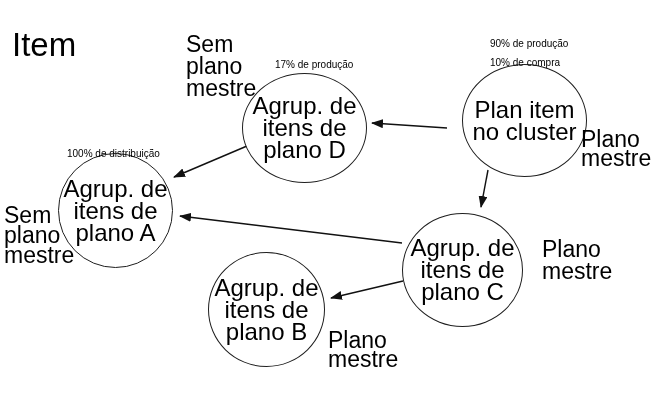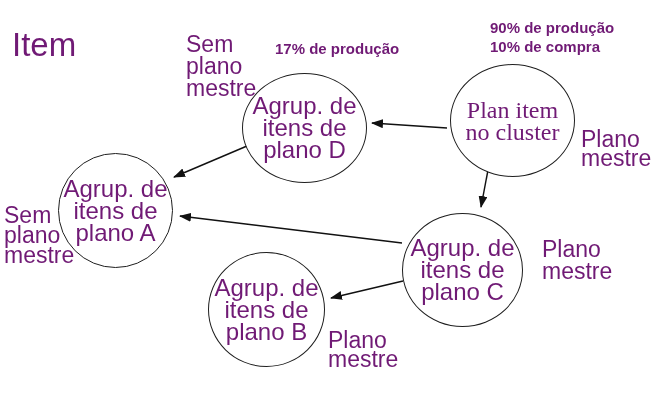--- a/index.html
+++ b/index.html
@@ -6,21 +6,21 @@
     margin: 0;
     padding: 0;
     background: #ffffff;
   }
   .canvas {
     position: relative;
     width: 658px;
     height: 415px;
     background: #ffffff;
     font-family: "Liberation Sans", sans-serif;
-    color: #701a75;
+    color: #000000;
     overflow: hidden;
   }
   .arrow-layer {
     position: absolute;
     left: 0;
     top: 0;
     width: 658px;
     height: 415px;
     pointer-events: none;
   }
@@ -44,36 +44,37 @@
     box-sizing: border-box;
     background: #ffffff;
   }
   .node span {
     white-space: pre-line;
     font-size: 24px;
     line-height: 22px;
     text-align: center;
   }
   .node-d   { left: 242px; top: 73px;  width: 125px; height: 110px; }
-  .node-plan{ left: 450px; top: 64px;  width: 125px; height: 113px; font-family: Liberation Serif, serif; }
+  .node-plan{ left: 462px; top: 64px;  width: 125px; height: 113px; }
   .node-a   { left: 58px;  top: 153px; width: 115px; height: 115px; }
   .node-b   { left: 208px; top: 252px; width: 117px; height: 115px; }
   .node-c   { left: 402px; top: 213px; width: 121px; height: 114px; }
   .lbl {
     position: absolute;
     white-space: pre-line;
   }
   .lbl-side {
     font-size: 23px;
     line-height: 22px;
   }
   .lbl-pct {
-    font-size: 15px;
+    font-size: 10px;
     line-height: 19px;
-    font-weight: 700;
+    font-weight: 400;
+    margin-top: 16px;
   }
   .lbl-sem-top   { left: 186px; top: 33px;  }
   .lbl-prod100   { left: 275px; top: 39px;  }
   .lbl-prod90    { left: 490px; top: 18px;  }
   .lbl-pm-plan   { left: 581px; top: 130px; line-height: 19px; }
   .lbl-dist100   { left: 67px;  top: 128px; }
   .lbl-sem-left  { left: 4px;   top: 205px; line-height: 20px; }
   .lbl-pm-c      { left: 542px; top: 238px; }
   .lbl-c20       { left: 517px; top: 305px; }
   .lbl-c30       { left: 95px;  top: 321px; }
@@ -129,20 +130,21 @@
 mestre</div>
 
   <div class="lbl lbl-pct lbl-prod100">17% de produção</div>
 
   <div class="lbl lbl-pct lbl-prod90">90% de produção
 10% de compra</div>
 
   <div class="lbl lbl-side lbl-pm-plan">Plano
 mestre</div>
 
+  <div class="lbl lbl-pct lbl-dist100">100% de distribuição</div>
 
   <div class="lbl lbl-side lbl-sem-left">Sem
 plano
 mestre</div>
 
   <div class="lbl lbl-side lbl-pm-c">Plano mestre</div>
 
 
 
   <div class="lbl lbl-side lbl-pm-b">Plano

